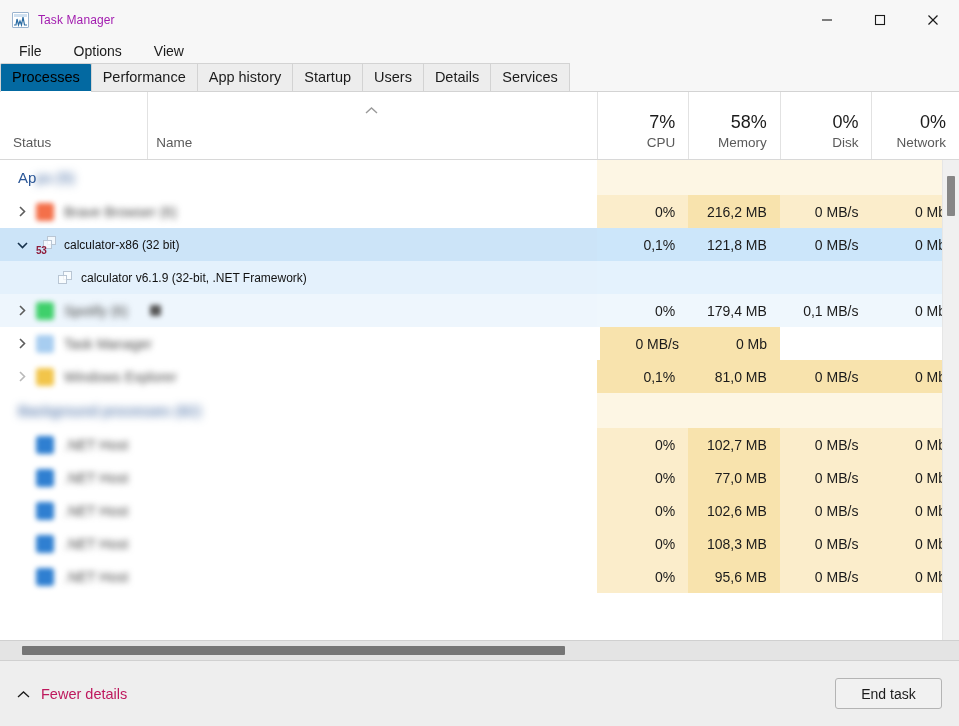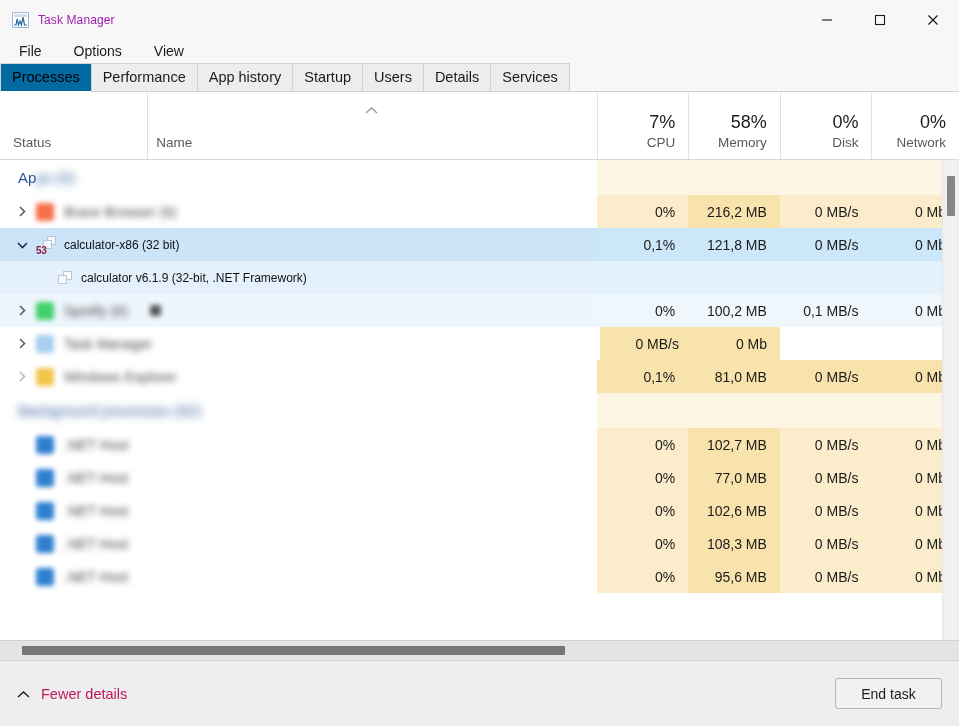--- a/index.html
+++ b/index.html
@@ -518,21 +518,21 @@
             </span>
             <span class="app-icon blur-icon" style="background: rgb(63, 208, 107);"></span>
             <span class="blur-txt">Spotify (6)</span>
             <span class="blur-icon" style="display: inline-block; width: 11px; height: 11px; background: rgb(85, 85, 85); margin-left: 22px; border-radius: 2px;"></span>
           </div>
           <div class="cell cell-status hw"></div>
           <div class="cell cell-num h0">
             <span class="val">0%</span>
           </div>
           <div class="cell cell-num h1">
-            <span class="val">100,2 MB</span>
+            <span class="val">179,4 MB</span>
           </div>
           <div class="cell cell-num h1">
             <span class="val">0,1 MB/s</span>
           </div>
           <div class="cell cell-net h1">
             <span class="val">0 Mb</span>
           </div>
         </div>
         <div class="row">
           <div class="cell cell-name hw">

